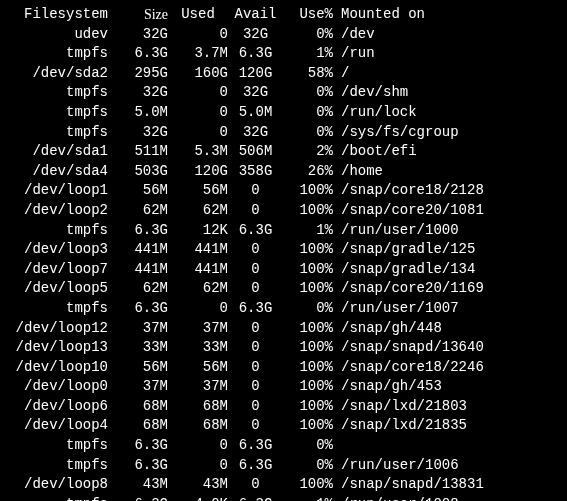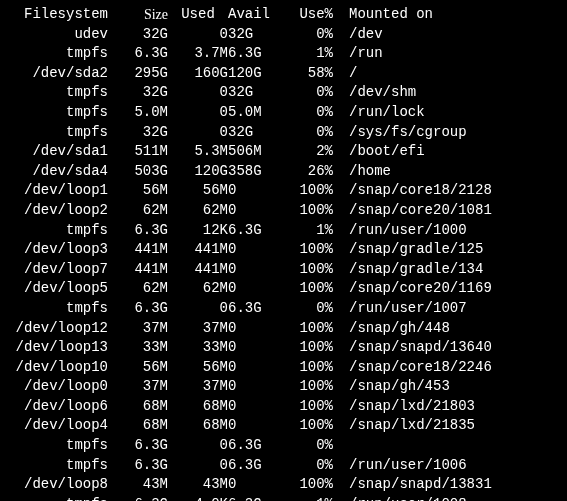--- a/index.html
+++ b/index.html
@@ -16,23 +16,23 @@
       width: 567px;
       line-height: 1.4;
     }
     .row {
       display: flex;
       white-space: pre;
     }
     .fs { width: 100px; text-align: right; }
     .size { width: 60px; text-align: right; }
     .used { width: 60px; text-align: right; }
-    .avail { width: 55px; text-align: left; }
+    .avail { width: 55px; text-align: center; }
     .usep { width: 50px; text-align: right; }
-    .mount { padding-left: 8px; text-align: left; flex: 1; margin-left: 8px; }
+    .mount { padding-left: 8px; text-align: left; flex: 1; }
     .header .size { text-align: right; font-family: Liberation Serif, serif; }
     .header .used { text-align: center; }
   </style>
 </head>
 <body>
 
 <div class="row header">
   <span class="fs">Filesystem</span>
   <span class="size">Size</span>
   <span class="used">Used</span>

